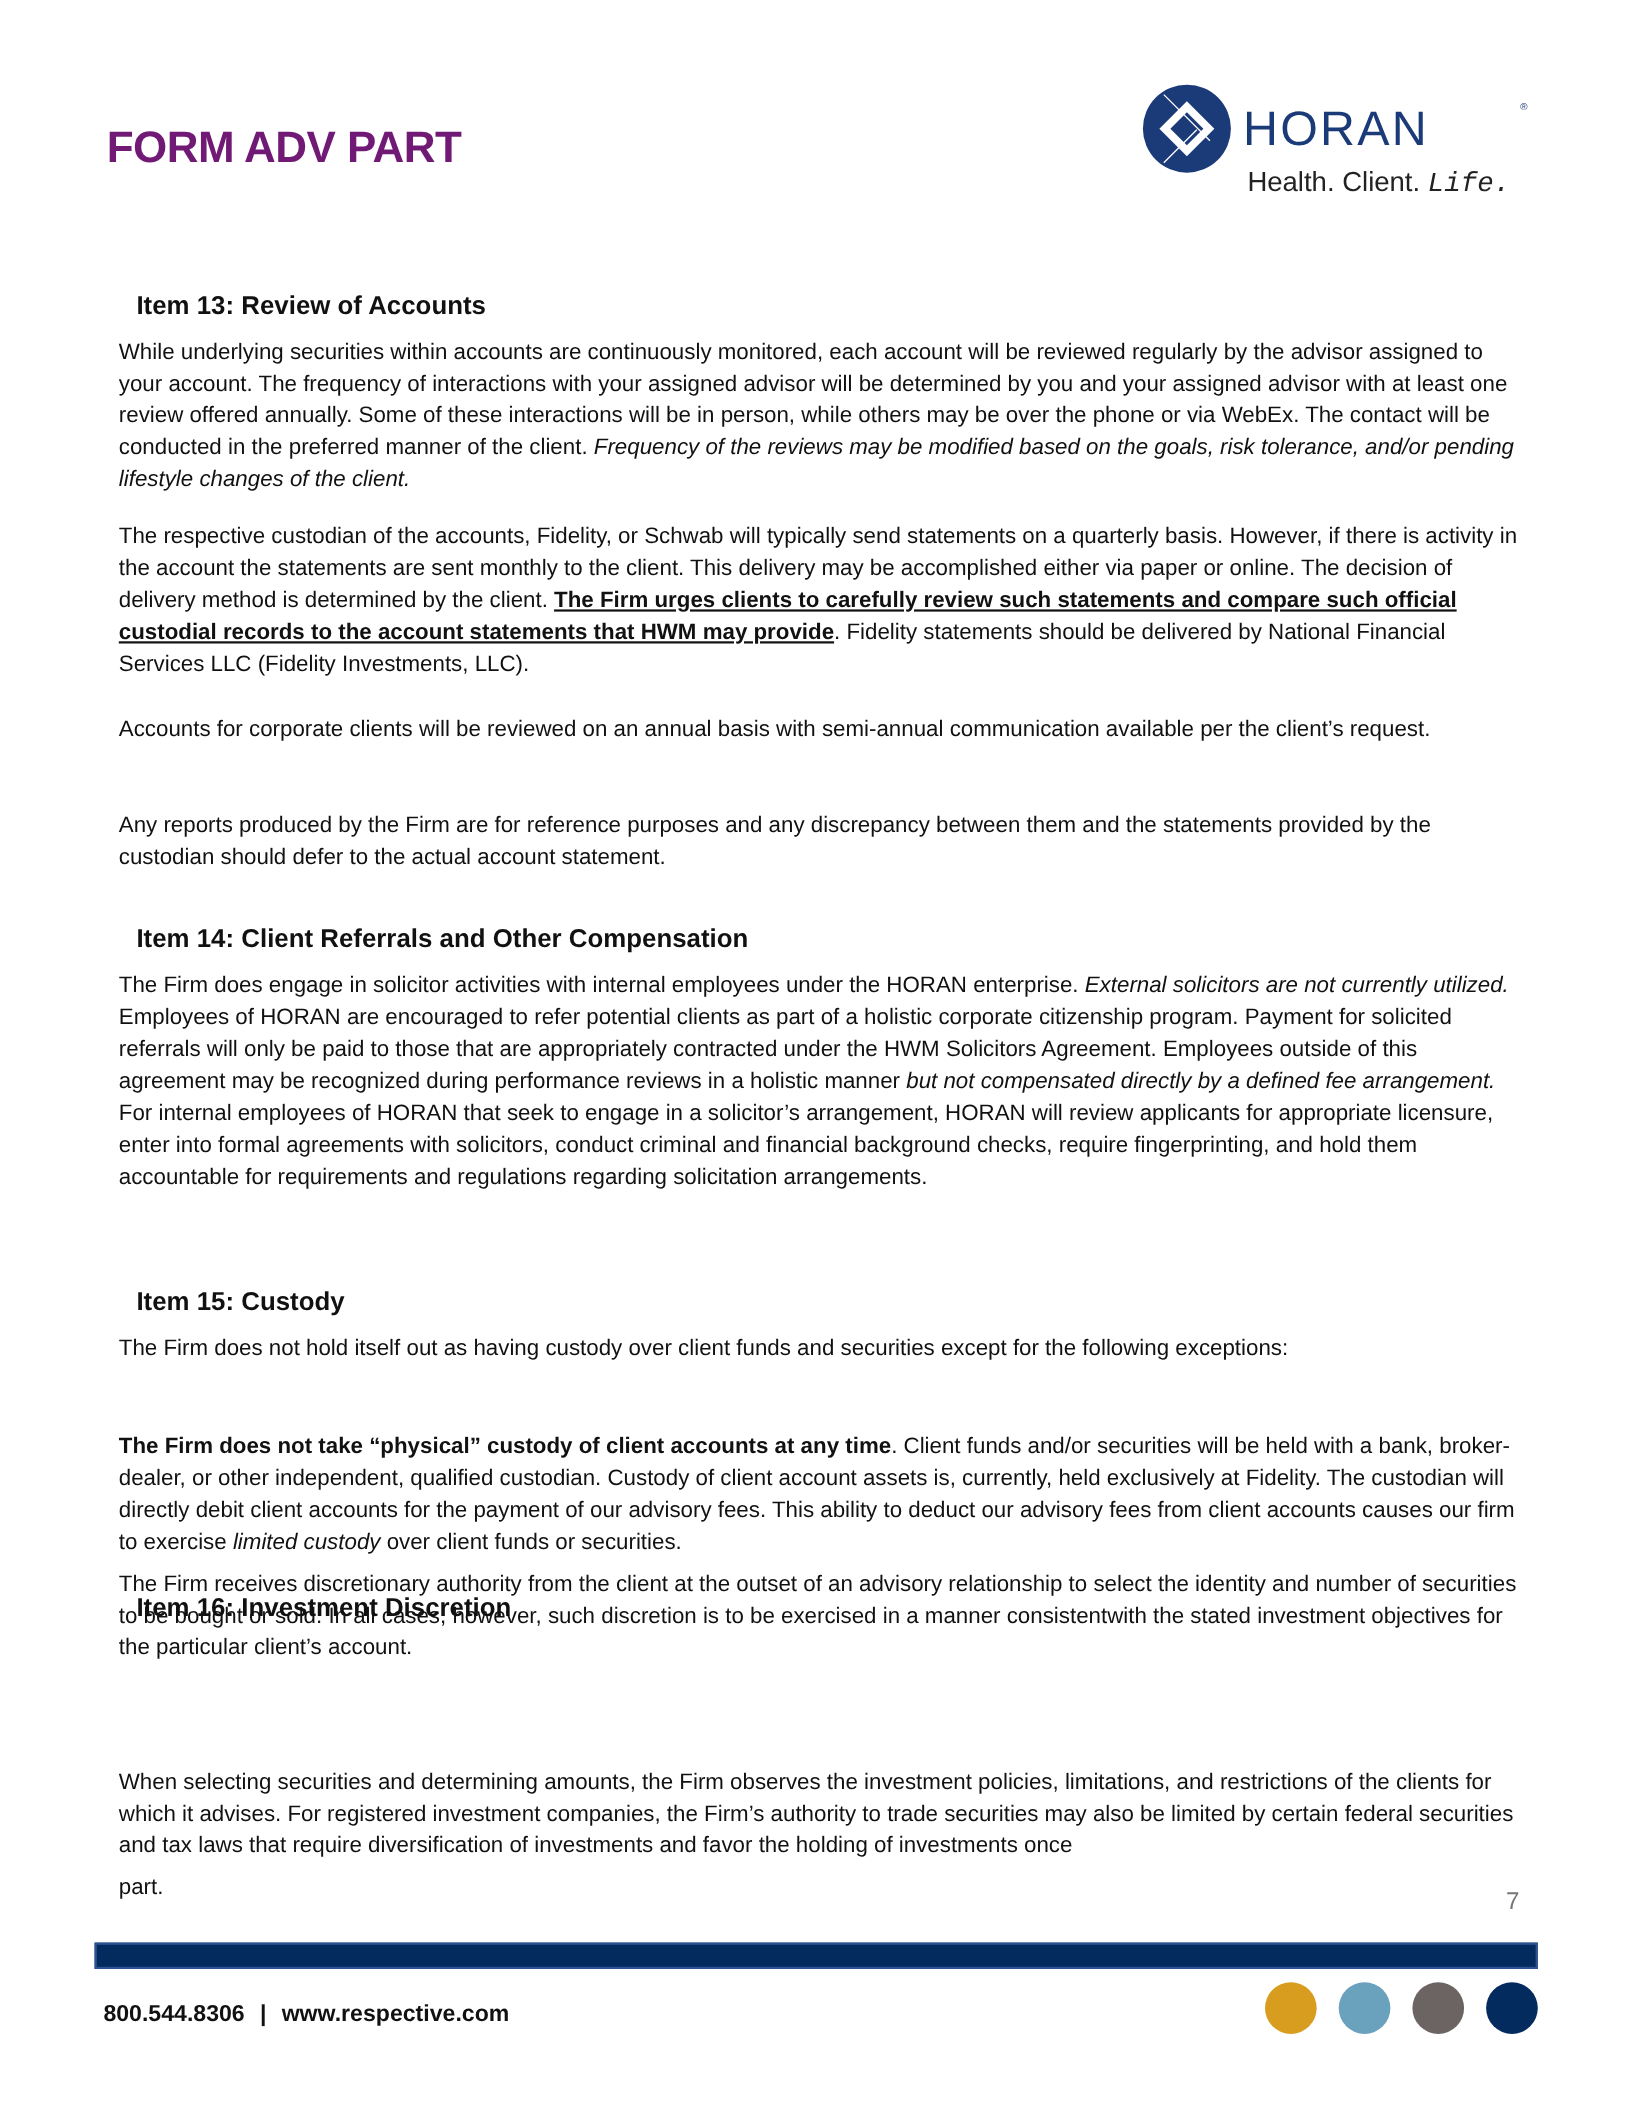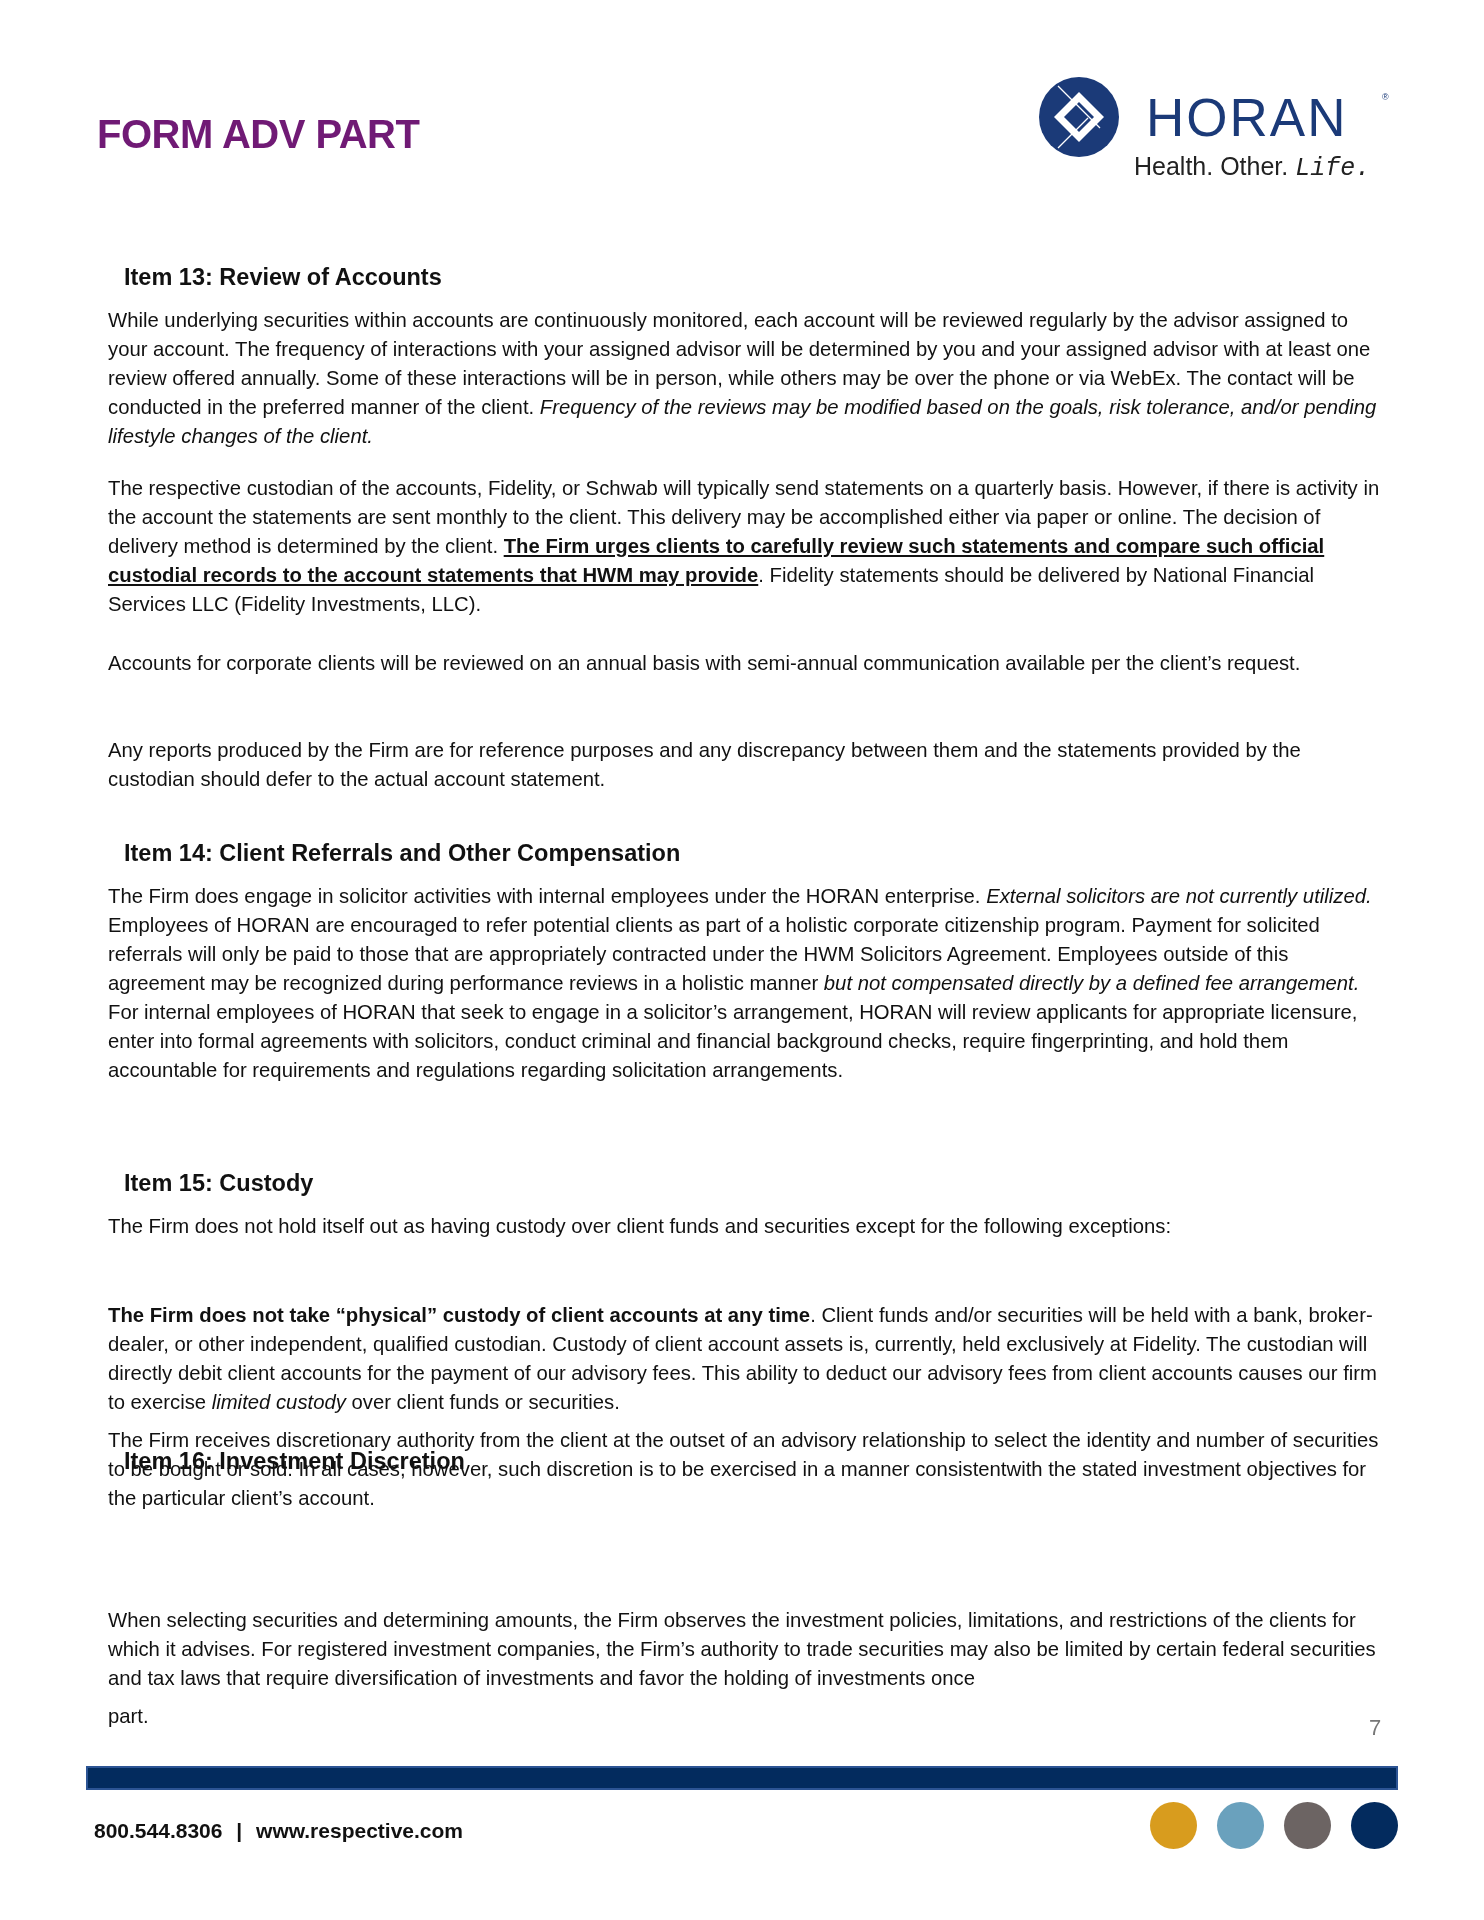--- a/index.html
+++ b/index.html
@@ -2,21 +2,21 @@
 <html><head>
 <meta charset="utf-8">
 <style>
   html, body { margin: 0; padding: 0; background: #ffffff; }
   body { width: 1484px; height: 1920px; position: relative; overflow: hidden;
          font-family: "Liberation Sans", sans-serif; color: #111; }
   .page-title { position: absolute; left: 97px; top: 112px; margin: 0;
                 font-size: 40px; font-weight: bold; color: #701a75; letter-spacing: -0.5px; }
   .logo { position: absolute; left: 1038px; top: 74px; width: 360px; height: 110px; }
   .logo-mark { position: absolute; left: 0; top: 2px; width: 82px; height: 82px; }
-  .logo-word { position: absolute; left: 108px; top: 0px; font-size: 53px; color: #1b3a78;
+  .logo-word { position: absolute; left: 92px; top: 0px; font-size: 44px; color: #1b3a78;
                letter-spacing: 2px; font-family: "Liberation Sans", sans-serif; line-height: 88px; }
   .logo-reg { position: absolute; left: 344px; top: 18px; font-size: 9px; color: #1b3a78; }
   .logo-tagline { position: absolute; left: 96px; top: 78px; font-size: 25px; color: #222; }
   .logo-tagline i { font-style: italic; font-family: Liberation Mono, monospace; }
 
   .content { position: absolute; left: 108px; top: 246px; width: 1272px; font-size: 20.3px; line-height: 29px; }
   .content h2 { font-size: 23.5px; font-weight: bold; margin: 16px; line-height: 30px; color: #111; }
   .content p { margin: 0; }
   .block { position: absolute; left: 0; width: 1272px; }
   .u { text-decoration: underline; font-weight: bold; }
@@ -38,21 +38,21 @@
 <div class="logo">
   <svg class="logo-mark" viewBox="0 0 82 82">
     <circle cx="41" cy="41" r="40" fill="#1b3a78"></circle>
     <polygon points="41,16 66,41 41,66 16,41" fill="#ffffff"></polygon>
     <polygon points="41,26 56,41 41,56 26,41" fill="#1b3a78"></polygon>
     <line x1="20" y1="10" x2="62" y2="52" stroke="#ffffff" stroke-width="1.2"></line>
     <line x1="20" y1="72" x2="50" y2="42" stroke="#ffffff" stroke-width="1.2"></line>
   </svg>
   <span class="logo-word">HORAN</span>
   <span class="logo-reg">®</span>
-  <span class="logo-tagline"><span>Health. Other. </span><i>Life.</i></span>
+  <span class="logo-tagline"><span>Health. Client. </span><i>Life.</i></span>
 </div>
 
 <div class="content">
 
   <div class="block" style="top:0px">
     <h2>Item 13: Review of Accounts</h2>
   </div>
   <div class="block" style="top:60px">
     <p><span>While underlying securities within accounts are continuously monitored, each account will be reviewed regularly by the advisor assigned to your account. The frequency of interactions with your assigned advisor will be determined by you and your assigned advisor with at least one review offered annually. Some of these interactions will be in person, while others may be over the phone or via WebEx. The contact will be conducted in the preferred manner of the client. </span><span class="i">Frequency of the reviews may be modified based on the goals, risk tolerance, and/or pending lifestyle changes of the client.</span></p>
   </div>

